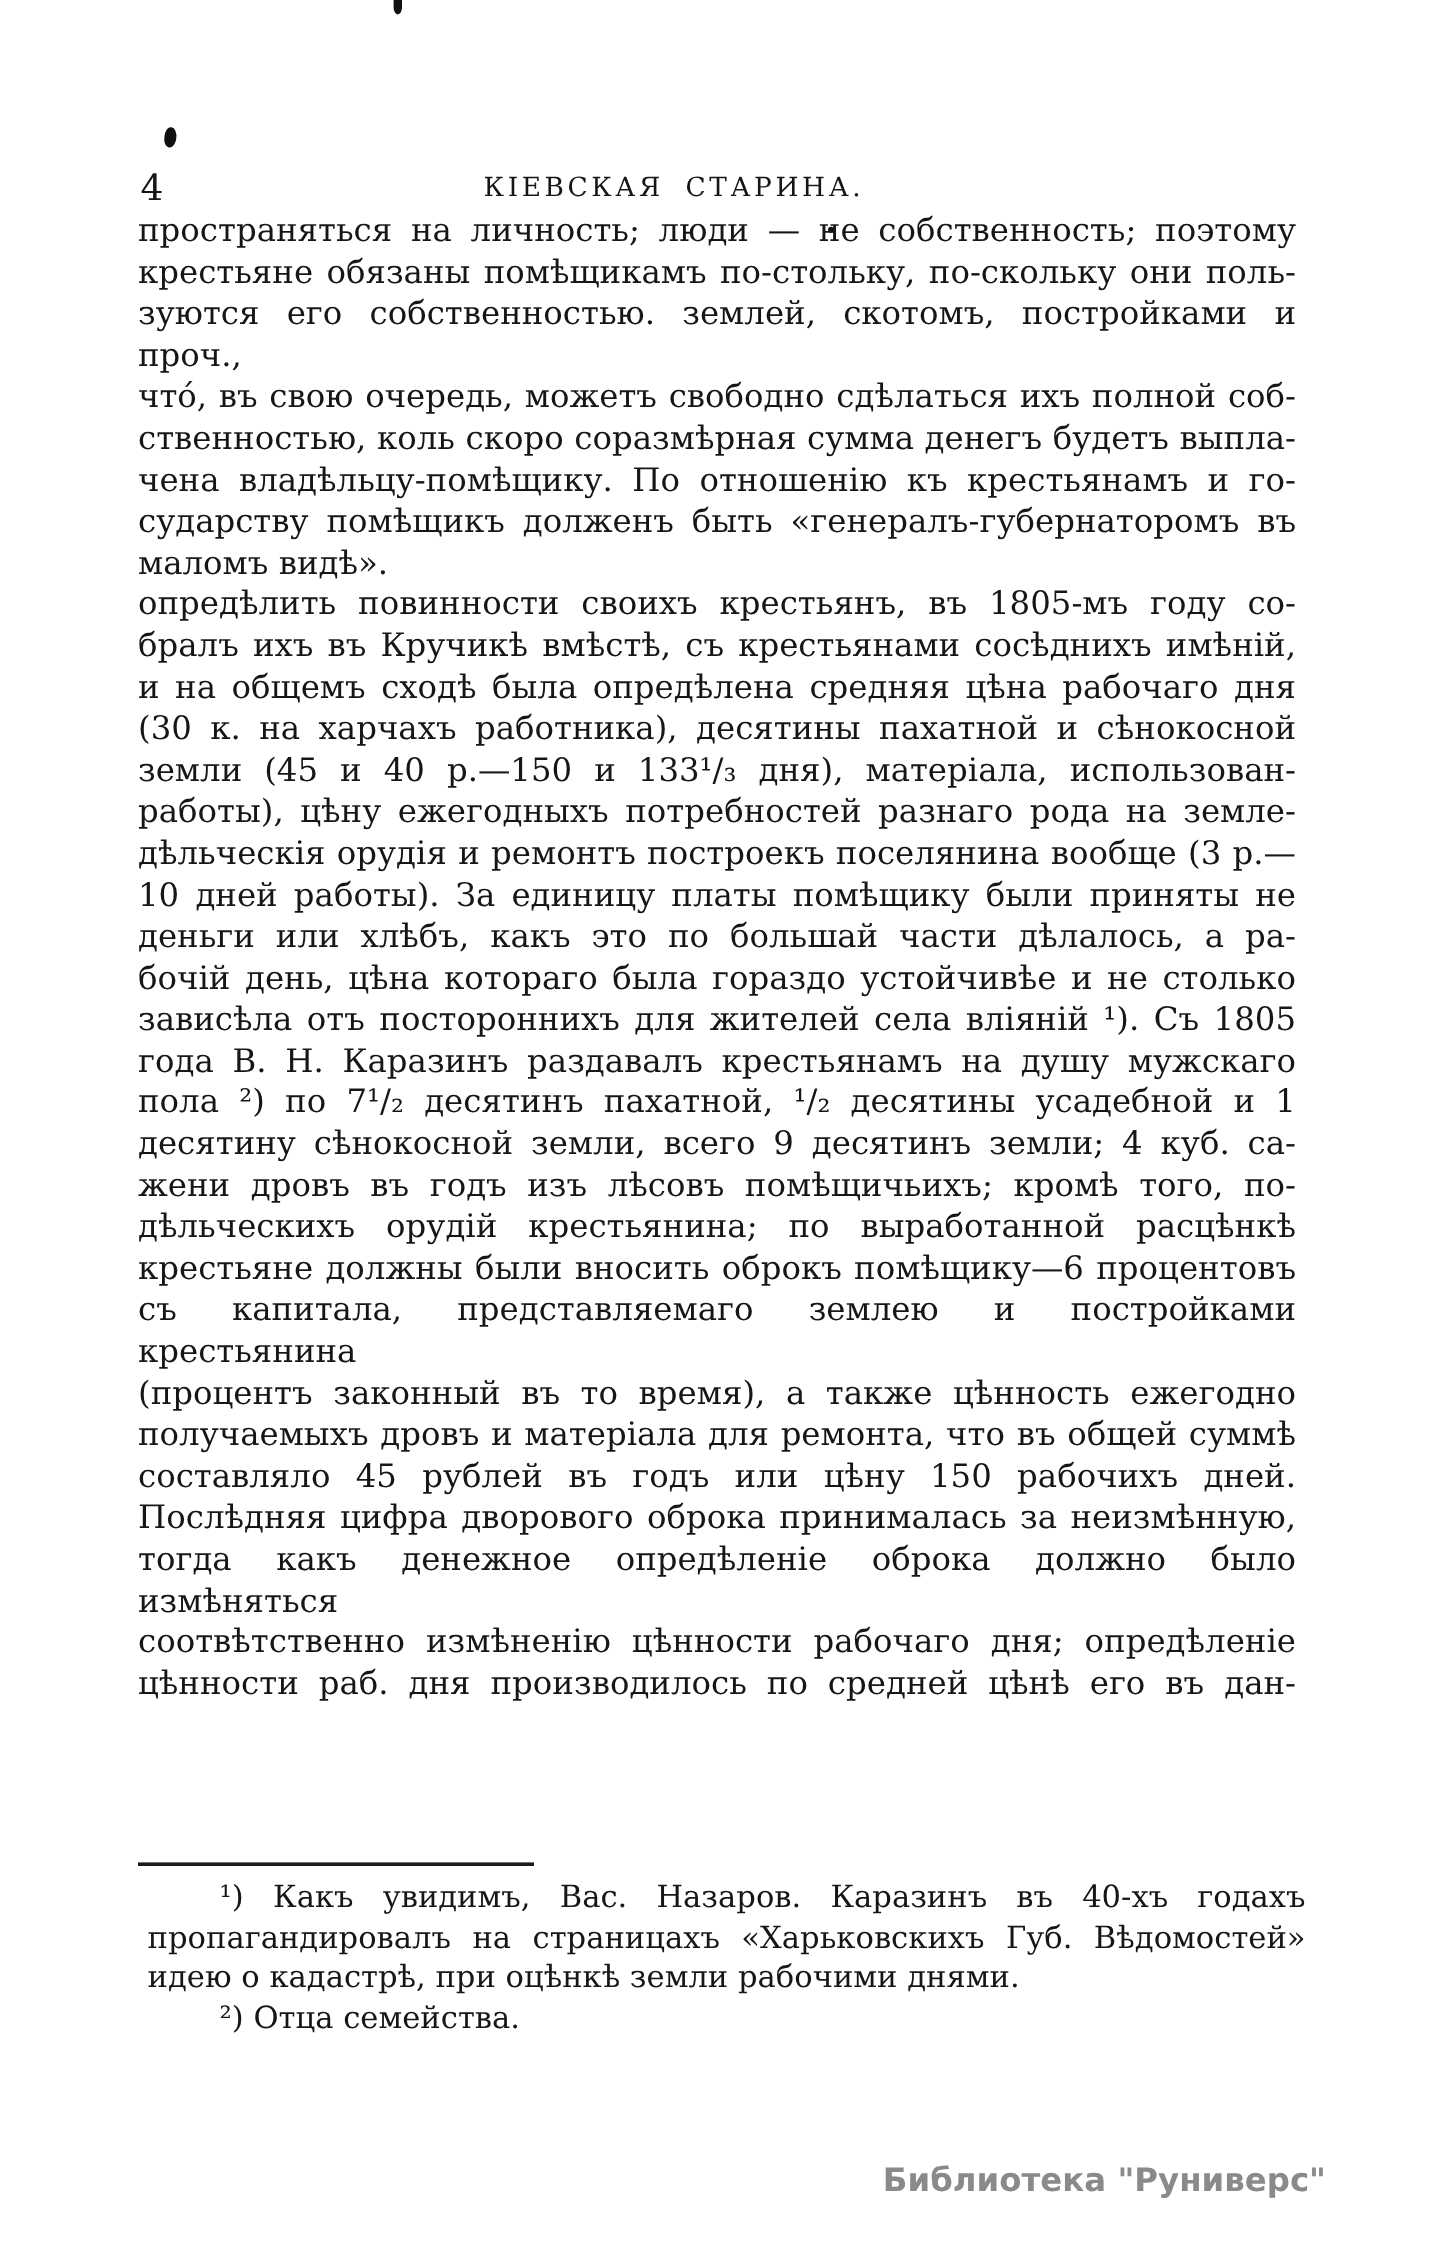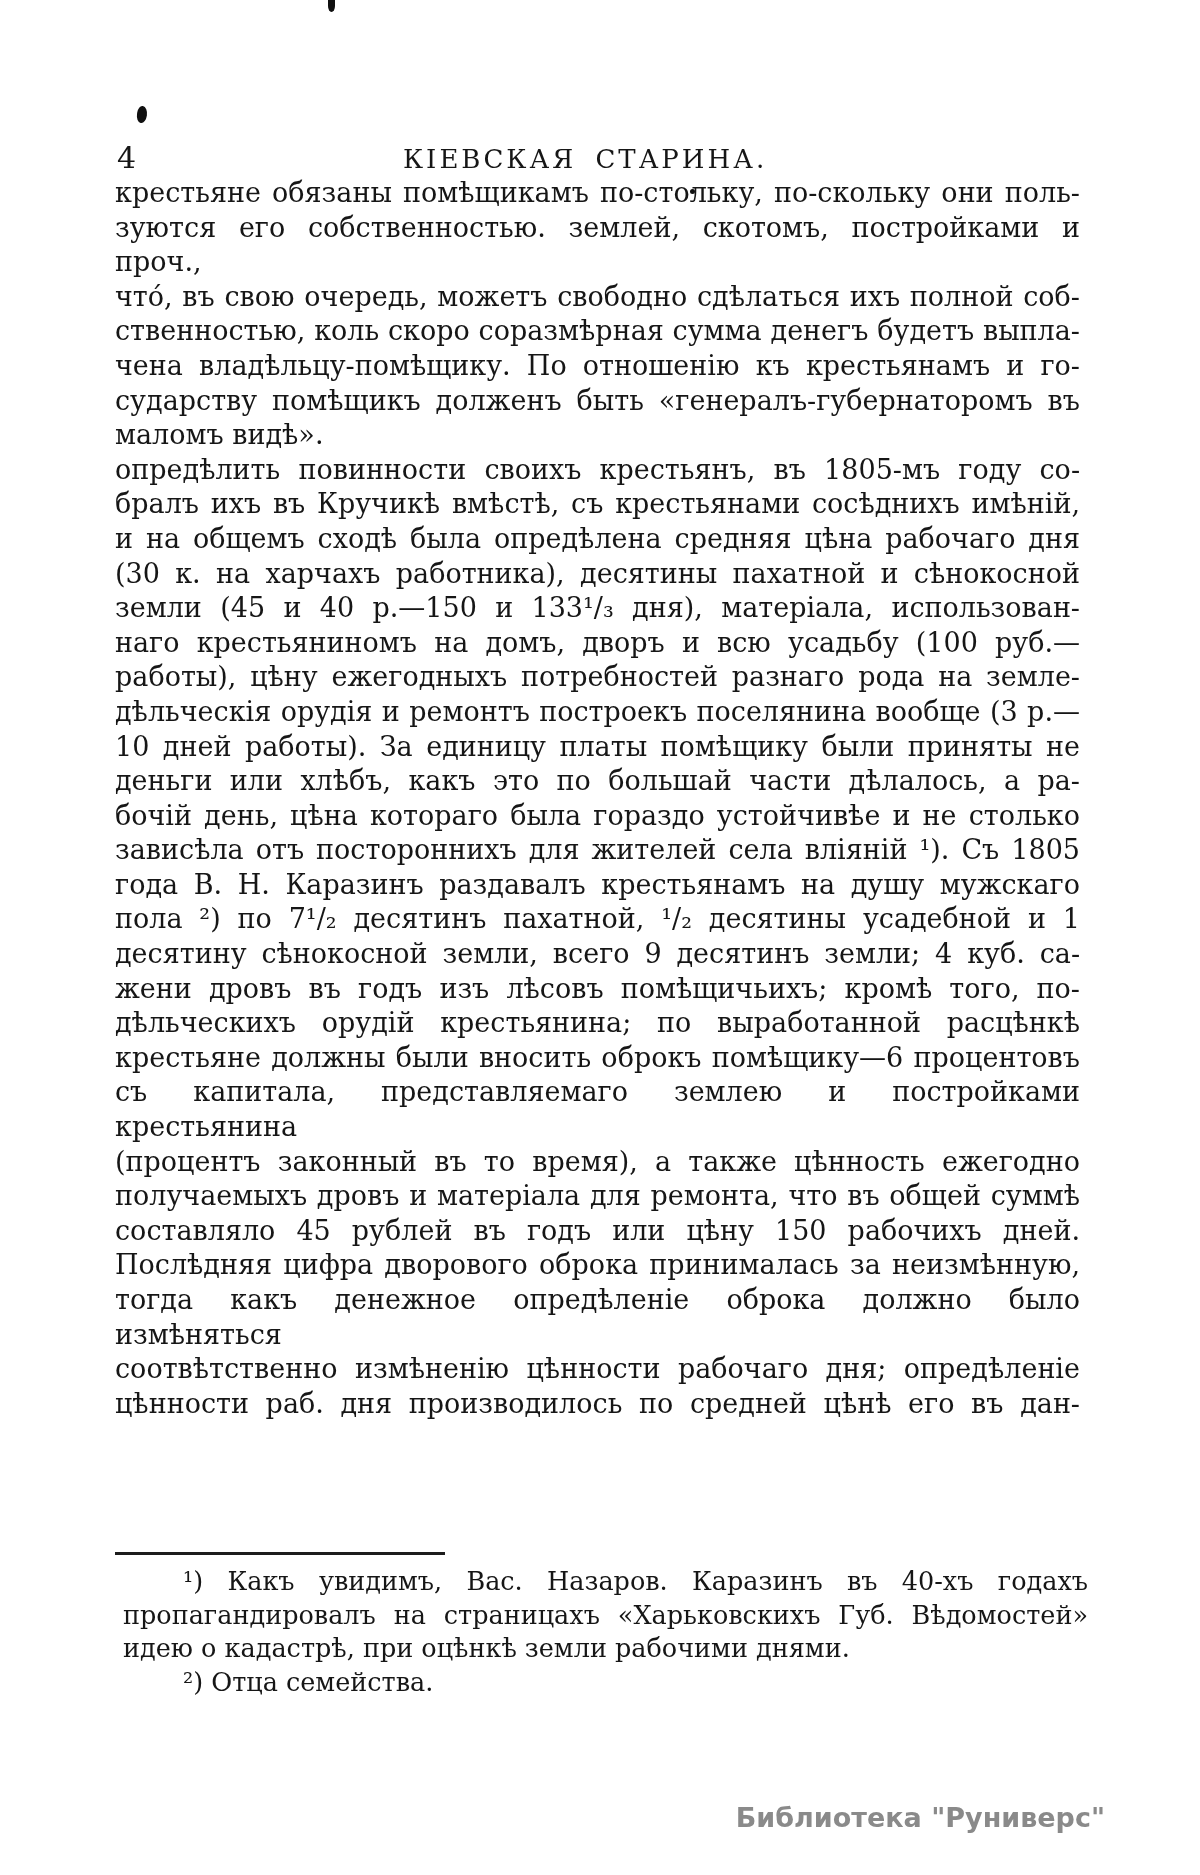--- a/index.html
+++ b/index.html
@@ -7,21 +7,21 @@
     position:relative;
     width:1200px; height:1875px;
     margin:0 auto;
     background:#ffffff;
     color:#161616;
     font-family:"DejaVu Serif","Liberation Serif",serif;
     overflow:hidden;
   }
   .running-header { position:absolute; top:140px; left:115px; width:965px; height:36px; }
   .page-num { position:absolute; left:2px; top:0; font-size:30px; }
-  .head-title { position:absolute; left:288px; top:4px; font-size:26px; letter-spacing:3px; word-spacing:8px; white-space:nowrap; }
+  .head-title { position:absolute; left:288px; top:4px; font-size:22px; letter-spacing:3px; word-spacing:8px; white-space:nowrap; }
   .text-block { position:absolute; top:176px; left:115px; width:965px; font-size:27px; line-height:34.6px; }
   .text-block .line { text-align:justify; text-align-last:justify; white-space:normal; }
   .text-block .line.endline { text-align-last:left; }
   .text-block .line.indent { padding-left:58px; }
   .footnote-sep { position:absolute; top:1552px; left:115px; width:330px; height:3px; background:#1c1c1c; }
   .footnotes { position:absolute; top:1565px; left:123px; width:965px; font-size:25.5px; line-height:33.6px; }
   .footnotes .line { text-align:justify; text-align-last:justify; }
   .footnotes .line.endline { text-align-last:left; }
   .footnotes .line.indent { padding-left:60px; }
   .watermark {
@@ -42,33 +42,33 @@
   <div class="speck a"></div>
   <div class="speck b"></div>
   <div class="speck c"></div>
 
   <header class="running-header">
     <span class="page-num">4</span>
     <span class="head-title">КІЕВСКАЯ СТАРИНА.</span>
   </header>
 
   <main class="text-block" id="text-block">
+      <div class="line">пространяться на личность; люди — не собственность; поэтому</div>
       <div class="line">крестьяне обязаны помѣщикамъ по-стольку, по-скольку они поль-</div>
       <div class="line">зуются его собственностью. землей, скотомъ, постройками и проч.,</div>
       <div class="line">что́, въ свою очередь, можетъ свободно сдѣлаться ихъ полной соб-</div>
       <div class="line">ственностью, коль скоро соразмѣрная сумма денегъ будетъ выпла-</div>
       <div class="line">чена владѣльцу-помѣщику. По отношенію къ крестьянамъ и го-</div>
       <div class="line">сударству помѣщикъ долженъ быть «генералъ-губернаторомъ въ</div>
       <div class="line endline">маломъ видѣ».</div>
       <div class="line">опредѣлить повинности своихъ крестьянъ, въ 1805-мъ году со-</div>
       <div class="line">бралъ ихъ въ Кручикѣ вмѣстѣ, съ крестьянами сосѣднихъ имѣній,</div>
       <div class="line">и на общемъ сходѣ была опредѣлена средняя цѣна рабочаго дня</div>
       <div class="line">(30 к. на харчахъ работника), десятины пахатной и сѣнокосной</div>
       <div class="line">земли (45 и 40 р.—150 и 133¹/₃ дня), матеріала, использован-</div>
-      <div class="line">наго крестьяниномъ на домъ, дворъ и всю усадьбу (100 руб.—</div>
       <div class="line">работы), цѣну ежегодныхъ потребностей разнаго рода на земле-</div>
       <div class="line">дѣльческія орудія и ремонтъ построекъ поселянина вообще (3 р.—</div>
       <div class="line">10 дней работы). За единицу платы помѣщику были приняты не</div>
       <div class="line">деньги или хлѣбъ, какъ это по большай части дѣлалось, а ра-</div>
       <div class="line">бочій день, цѣна котораго была гораздо устойчивѣе и не столько</div>
       <div class="line">зависѣла отъ постороннихъ для жителей села вліяній ¹). Съ 1805</div>
       <div class="line">года В. Н. Каразинъ раздавалъ крестьянамъ на душу мужскаго</div>
       <div class="line">пола ²) по 7¹/₂ десятинъ пахатной, ¹/₂ десятины усадебной и 1</div>
       <div class="line">десятину сѣнокосной земли, всего 9 десятинъ земли; 4 куб. са-</div>
       <div class="line">жени дровъ въ годъ изъ лѣсовъ помѣщичьихъ; кромѣ того, по-</div>

